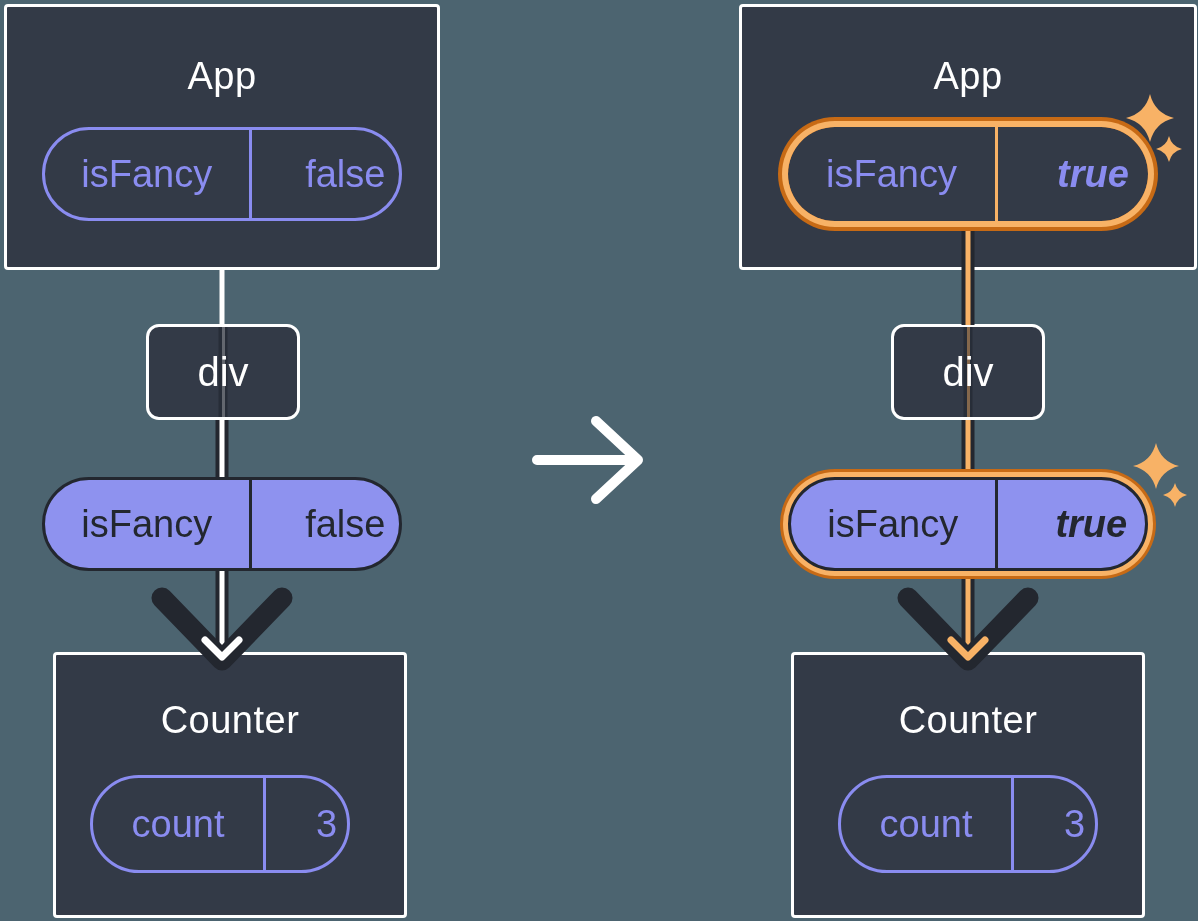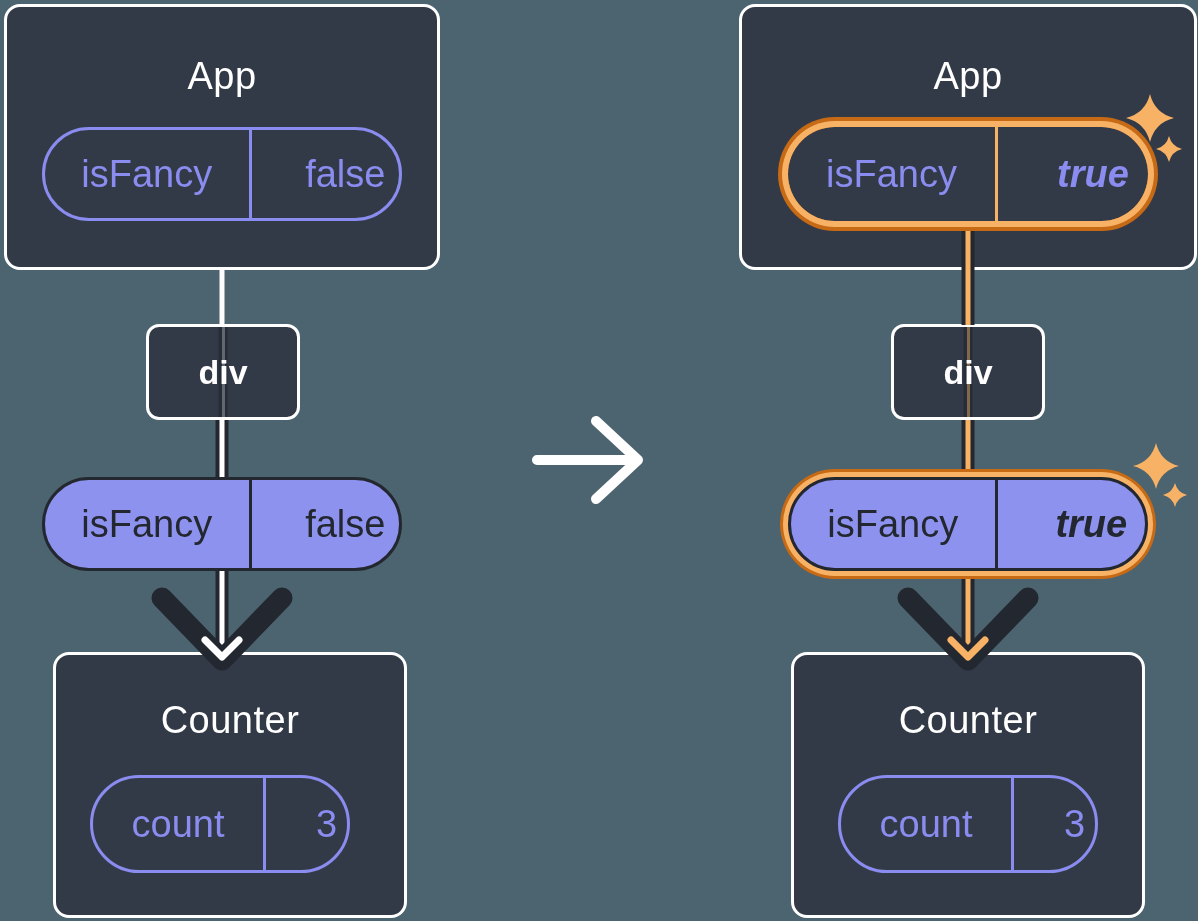--- a/index.html
+++ b/index.html
@@ -7,35 +7,35 @@
     position:relative;width:1198px;height:921px;overflow:hidden;
     background:var(--background);
     font-family:"Liberation Sans",sans-serif;
     -webkit-font-smoothing:antialiased;
   }
   
   .box{
     position:absolute;box-sizing:border-box;z-index:1;
     background:var(--box-fill);
     border:3px solid var(--box-border);
-    border-radius:16px;
+    border-radius:4px;
   }
   .box-title{
     position:absolute;left:0;right:0;text-align:center;
     color:var(--white);font-size:38px;font-weight:500;letter-spacing:.5px;
   }
   #app-l{left:4px;top:4px;width:436px;height:266px;}
   #app-r{left:739px;top:4px;width:458px;height:266px;}
   #app-l .box-title,#app-r .box-title{top:48px;}
   #div-l{left:146px;top:324px;width:154px;height:96px;border-radius:13px;}
   #div-r{left:891px;top:324px;width:154px;height:96px;border-radius:13px;}
   .div-label{
     position:absolute;left:0;right:0;top:0;bottom:0;
     display:flex;align-items:center;justify-content:center;
-    color:var(--white);font-size:34px;font-weight:700;
+    color:var(--white);font-size:40px;font-weight:400;
   }
   #counter-l{left:53px;top:652px;width:354px;height:266px;}
   #counter-r{left:791px;top:652px;width:354px;height:266px;}
   #counter-l .box-title,#counter-r .box-title{top:44px;}
   
   .div-stripe{
     position:absolute;left:50%;top:0;bottom:0;width:9px;
     transform:translateX(-50%);
     background:rgba(24,28,36,.42);
   }

